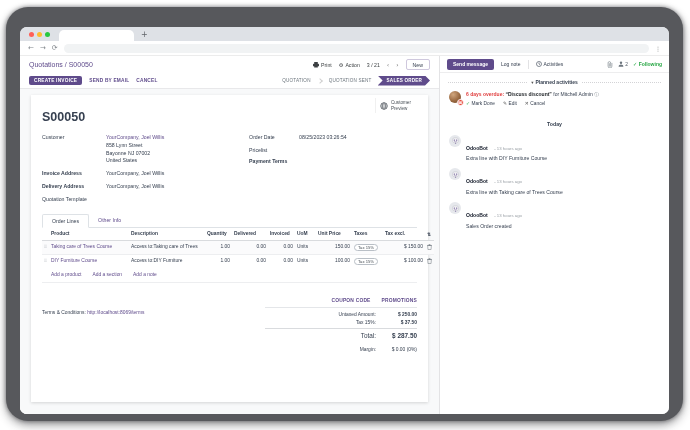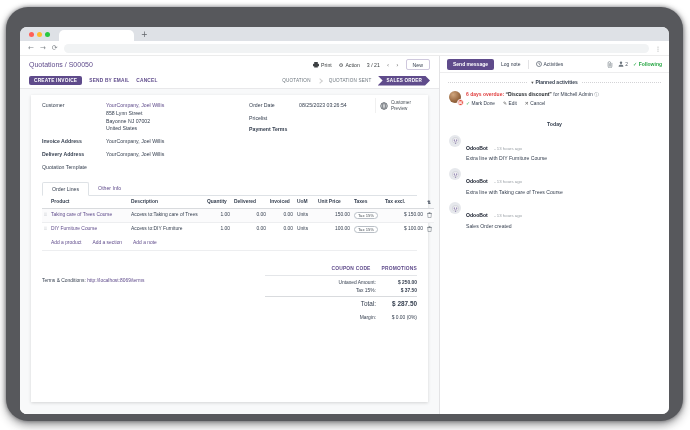--- a/index.html
+++ b/index.html
@@ -194,20 +194,21 @@
 
             <div class="preview-btn">
               <svg width="8" height="8" viewBox="0 0 12 12">
                   <circle cx="6" cy="6" r="5" fill="none" stroke="#495057" stroke-width="1"></circle>
                   <ellipse cx="6" cy="6" rx="2.3" ry="5" fill="none" stroke="#495057" stroke-width="0.8"></ellipse>
                   <path d="M1 6h10M1.8 3.2h8.4M1.8 8.8h8.4" stroke="#495057" stroke-width="0.8" fill="none"></path>
                 </svg>
               <span class="pv-label">Customer Preview</span>
             </div>
 
+            <div class="sheet-title">S00050</div>
 
             <div class="fields">
               <div class="fcol-left">
                 <div class="frow">
                   <span class="flabel">Customer</span>
                   <span class="fvalue">
                     <span class="link">YourCompany, Joel Willis</span><br>
                     <span>858 Lynn Street</span><br>
                     <span>Bayonne NJ 07002</span><br>
                     <span>United States</span>

